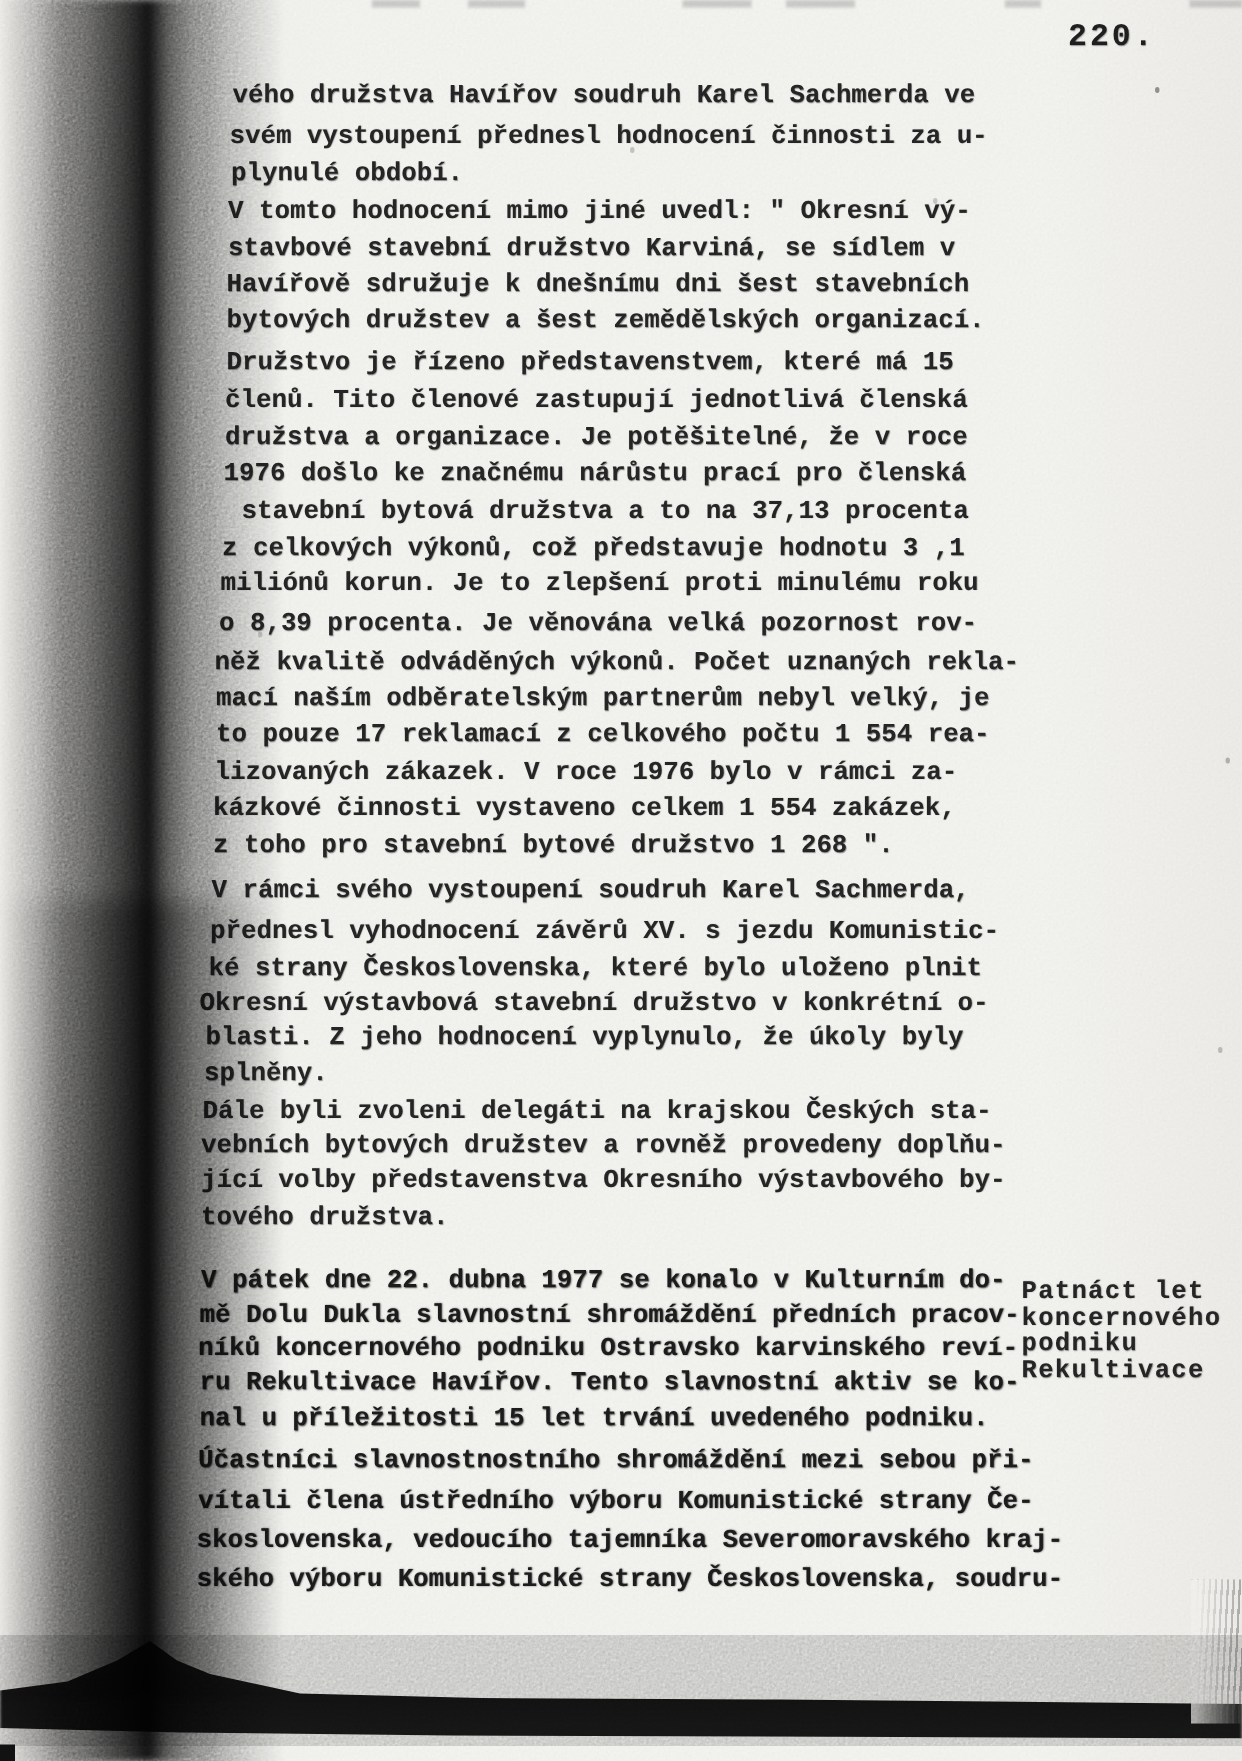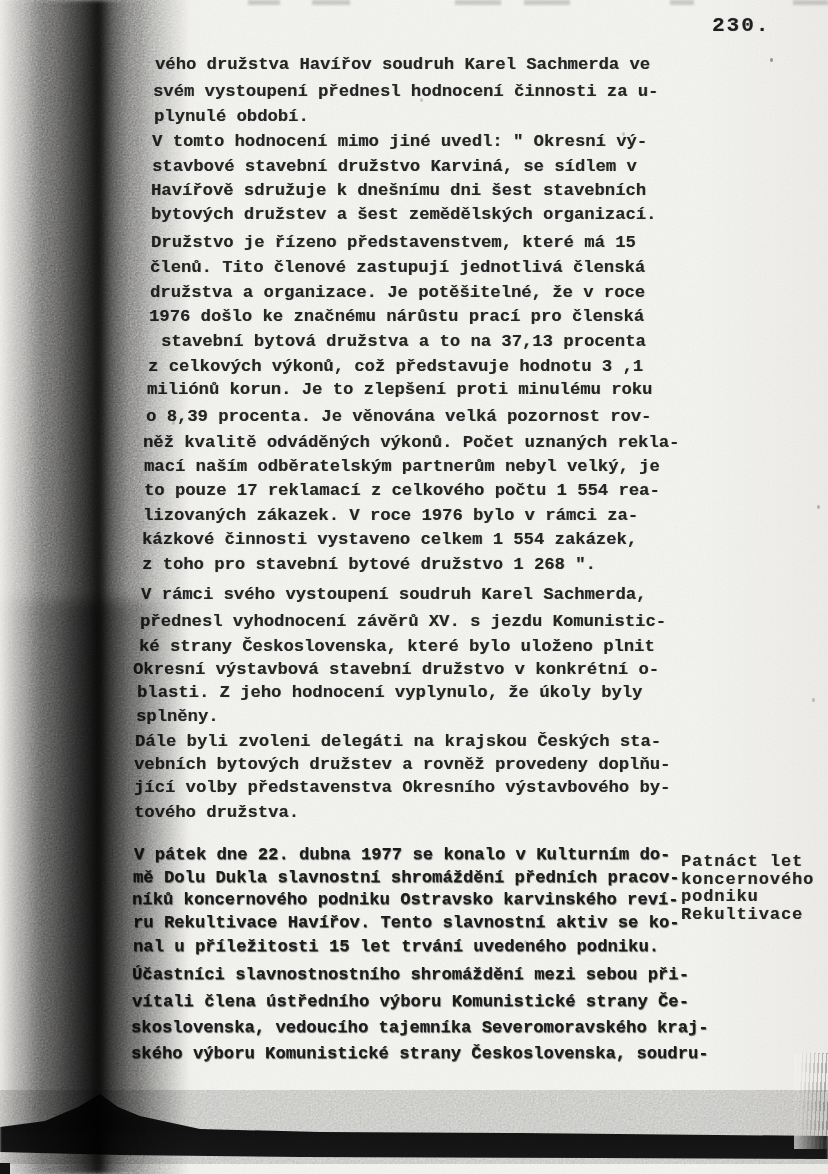--- a/index.html
+++ b/index.html
@@ -112,21 +112,21 @@
 <div class="page">
 
   <div class="top-mark tm1"></div>
   <div class="top-mark tm2"></div>
   <div class="top-mark tm3"></div>
   <div class="top-mark tm4"></div>
   <div class="top-mark tm5"></div>
   <div class="top-mark tm6"></div>
   <div class="specks"></div>
 
-  <div class="page-number">230.</div>
+  <div class="page-number">220.</div>
 
   <div class="text-layer">
 
   <div class="line" style="left: 155px; top: 55px;">vého družstva Havířov soudruh Karel Sachmerda ve</div>
       <div class="line" style="left: 153px; top: 82px;">svém vystoupení přednesl hodnocení činnosti za u-</div>
       <div class="line" style="left: 154px; top: 107px;">plynulé období.</div>
       <div class="line" style="left: 152px; top: 132px;">V tomto hodnocení mimo jiné uvedl: " Okresní vý-</div>
       <div class="line" style="left: 152px; top: 157px;">stavbové stavební družstvo Karviná, se sídlem v</div>
       <div class="line" style="left: 151px; top: 181px;">Havířově sdružuje k dnešnímu dni šest stavebních</div>
       <div class="line" style="left: 151px; top: 205px;">bytových družstev a šest zemědělských organizací.</div>

